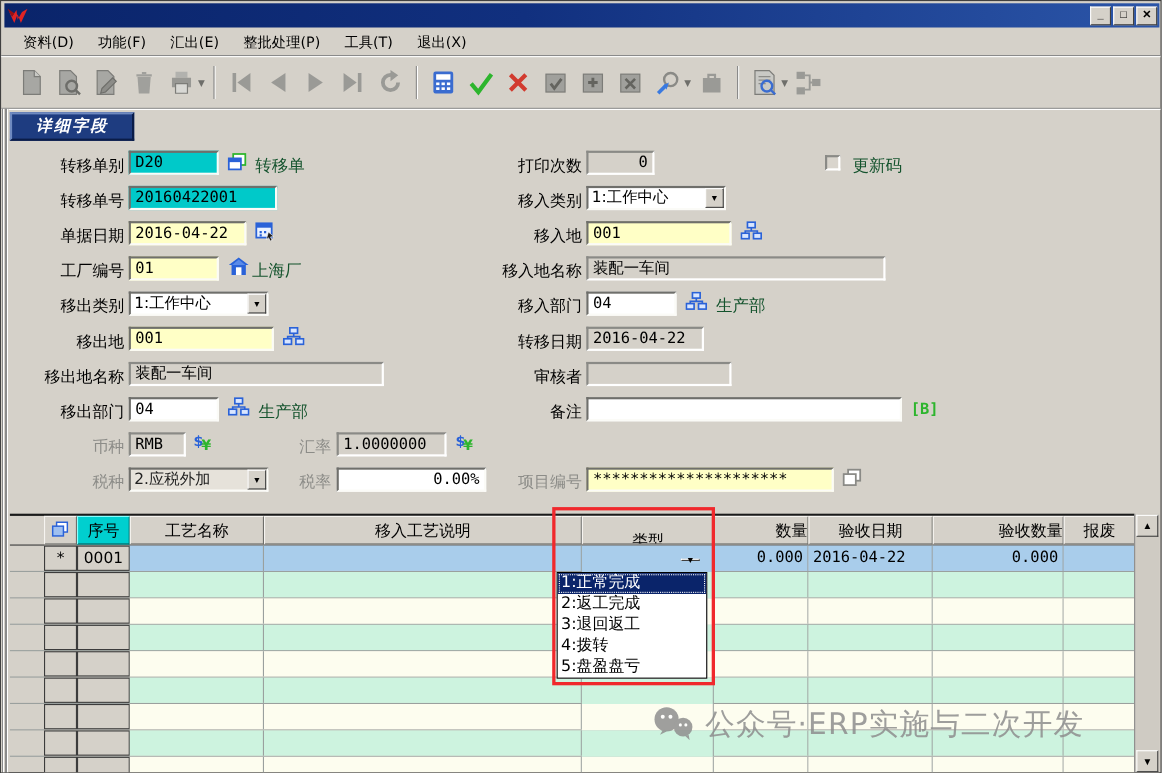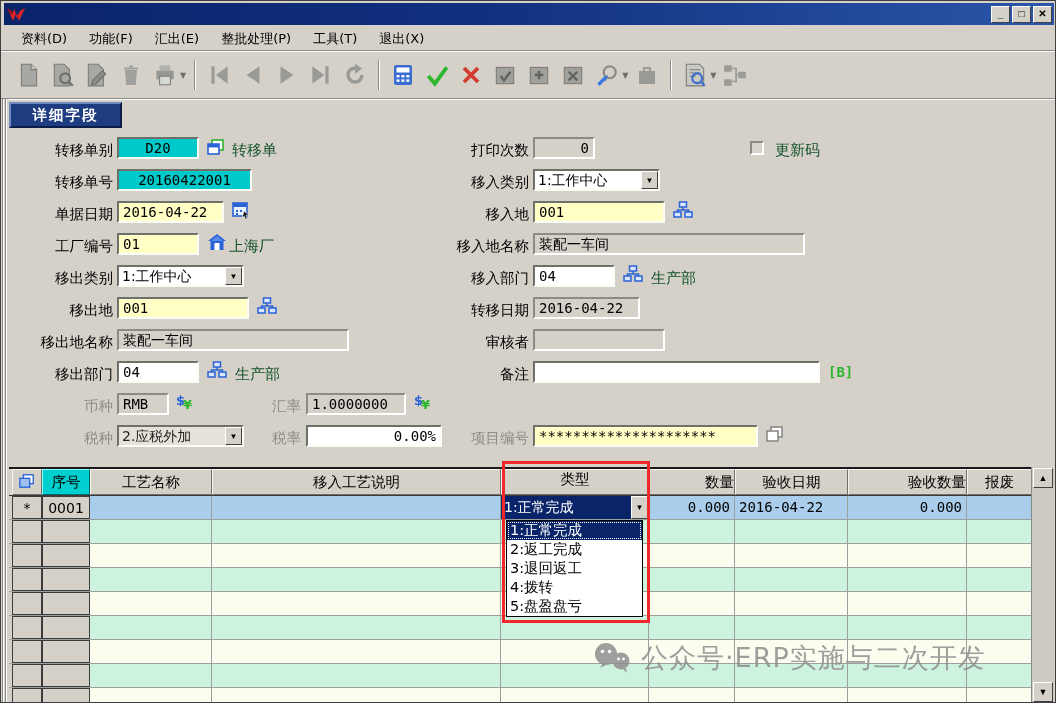--- a/index.html
+++ b/index.html
@@ -20,30 +20,30 @@
   .hline{position:absolute;left:0;width:1056px;height:2px;border-top:1px solid #8a8a8a;border-bottom:1px solid #ffffff;}
   
   .toolbar{position:absolute;left:3px;top:52px;width:1050px;height:44px;display:flex;align-items:center;padding-left:8px;}
   .tbtn{width:34px;height:34px;display:flex;align-items:center;justify-content:center;background:transparent;border:none;padding:0;}
   .tbtn svg{display:block;}
   .caret{font-size:8px;color:#6e6e6a;margin:0 2px 0 -2px;}
   .tsep{width:2px;height:30px;margin:0 6px;border-left:1px solid #8a8a8a;border-right:1px solid #fff;}
   
   .tab{position:absolute;left:8px;top:101px;width:113px;height:26px;background:#1E3C80;
     border:2px solid;border-color:#6f8ac0 #0a1c48 #0a1c48 #6f8ac0;
-    color:#fff;font-weight:bold;font-size:14.5px;text-align:center;line-height:22px;letter-spacing:2px;}
+    color:#fff;font-weight:bold;font-size:14.5px;text-align:center;line-height:22px;letter-spacing:2px;font-style:italic;}
   
   .gutter{position:absolute;left:0;top:98px;width:7px;height:605px;
     background:linear-gradient(90deg,#D5D1C9 0 1px,#8a8a8a 1px 2px,#fff 2px 3px,#D5D1C9 3px 4px,#8a8a8a 4px 5px,#fff 5px 6px,#D5D1C9 6px 7px);}
   .lbl{position:absolute;font-size:14.5px;color:#000;text-align:right;white-space:nowrap;}
   .lbl.dis{color:#8c8c88;}
   .tag{position:absolute;font-size:15px;color:#14532d;white-space:nowrap;}
   .fld{position:absolute;height:22px;border:2px solid;border-color:#6f6f6b #fbfbf7 #fbfbf7 #6f6f6b;background:#fff;
     font-family:"DejaVu Sans Mono",monospace;font-size:14px;line-height:18px;padding:0 4px;white-space:nowrap;overflow:hidden;}
-  .teal{background:#00C9C9;text-align:center;}
+  .teal{background:#00C9C9;}
   .yellow{background:#FFFFC6;}
   .ro{background:#D5D1C9;border-color:#8a8a86 #ffffff #ffffff #8a8a86;}
   .num{text-align:right;}
   .combo{position:absolute;height:22px;border:2px solid;border-color:#6f6f6b #fbfbf7 #fbfbf7 #6f6f6b;background:#fff;display:flex;}
   .combo .val{flex:1;font-size:14px;line-height:18px;padding:0 3px;white-space:nowrap;overflow:hidden;}
   .combo .cbtn{width:17px;background:#D5D1C9;border:1px solid;border-color:#fff #404040 #404040 #fff;
     display:flex;align-items:center;justify-content:center;font-size:8px;color:#000;padding:0;}
   .combo.dis{background:#E6E2DA;}
   .combo.dis .val{color:#222;}
   .icon16{position:absolute;width:20px;height:18px;}
@@ -52,21 +52,21 @@
   
   .ghdr,.grow{position:absolute;left:8px;width:1022px;display:flex;justify-content:flex-end;}
   .ghdr{top:466px;height:29px;border-top:2px solid #1a1a1a;border-bottom:1px solid #3a3a3a;}
   .hc{background:#D5D1C9;border:1px solid;border-color:#f6f4f0 #6e6e6a #6e6e6a #f6f4f0;
     font-size:14.5px;color:#000;text-align:center;padding-top:3px;white-space:nowrap;overflow:hidden;}
   .hc.seq{background:#00CFCF;border-color:#8ff #066 #066 #8ff;}
   .grow{height:24px;border-bottom:1px solid #9aa09e;}
   .gc{border-right:1px solid #9aa09e;height:100%;font-family:"DejaVu Sans Mono",monospace;font-size:14px;
       line-height:22px;white-space:nowrap;overflow:hidden;padding:0 4px;}
   .gc.sys{background:#D5D1C9;border:1px solid #3c3c3c;padding:0;text-align:center;font-family:"DejaVu Sans",sans-serif;}
-  .c-sel{width:30px;}.c-seq{width:48px;}.c-name{width:122px;}.c-desc{width:289px;}.c-type{width:148px;padding:0;}
+  .c-sel{width:30px;}.c-seq{width:48px;}.c-name{width:122px;}.c-desc{width:289px;}.c-type{width:120px;padding:12px;}
   .c-qty{width:86px;text-align:right;}.c-adate{width:113px;}.c-aqty{width:119px;text-align:right;}
   .c-scrap{width:64px;border-right:none;}
   .r-blue .gc{background:#A9CDEB;}
   .r-mint .gc{background:#CDF3DF;}
   .r-cream .gc{background:#FDFDEF;}
   .r-blue .gc.sys,.r-mint .gc.sys,.r-cream .gc.sys{background:#D5D1C9;}
   .cellcombo{display:flex;height:100%;}
   .cellcombo .val{flex:1;background:#0A246A;color:#fff;font-size:14px;line-height:22px;padding:0 3px;
     font-family:"DejaVu Sans",sans-serif;white-space:nowrap;overflow:hidden;}
   .cellcombo .cbtn{width:17px;background:#D5D1C9;border:1px solid;border-color:#fff #404040 #404040 #fff;

